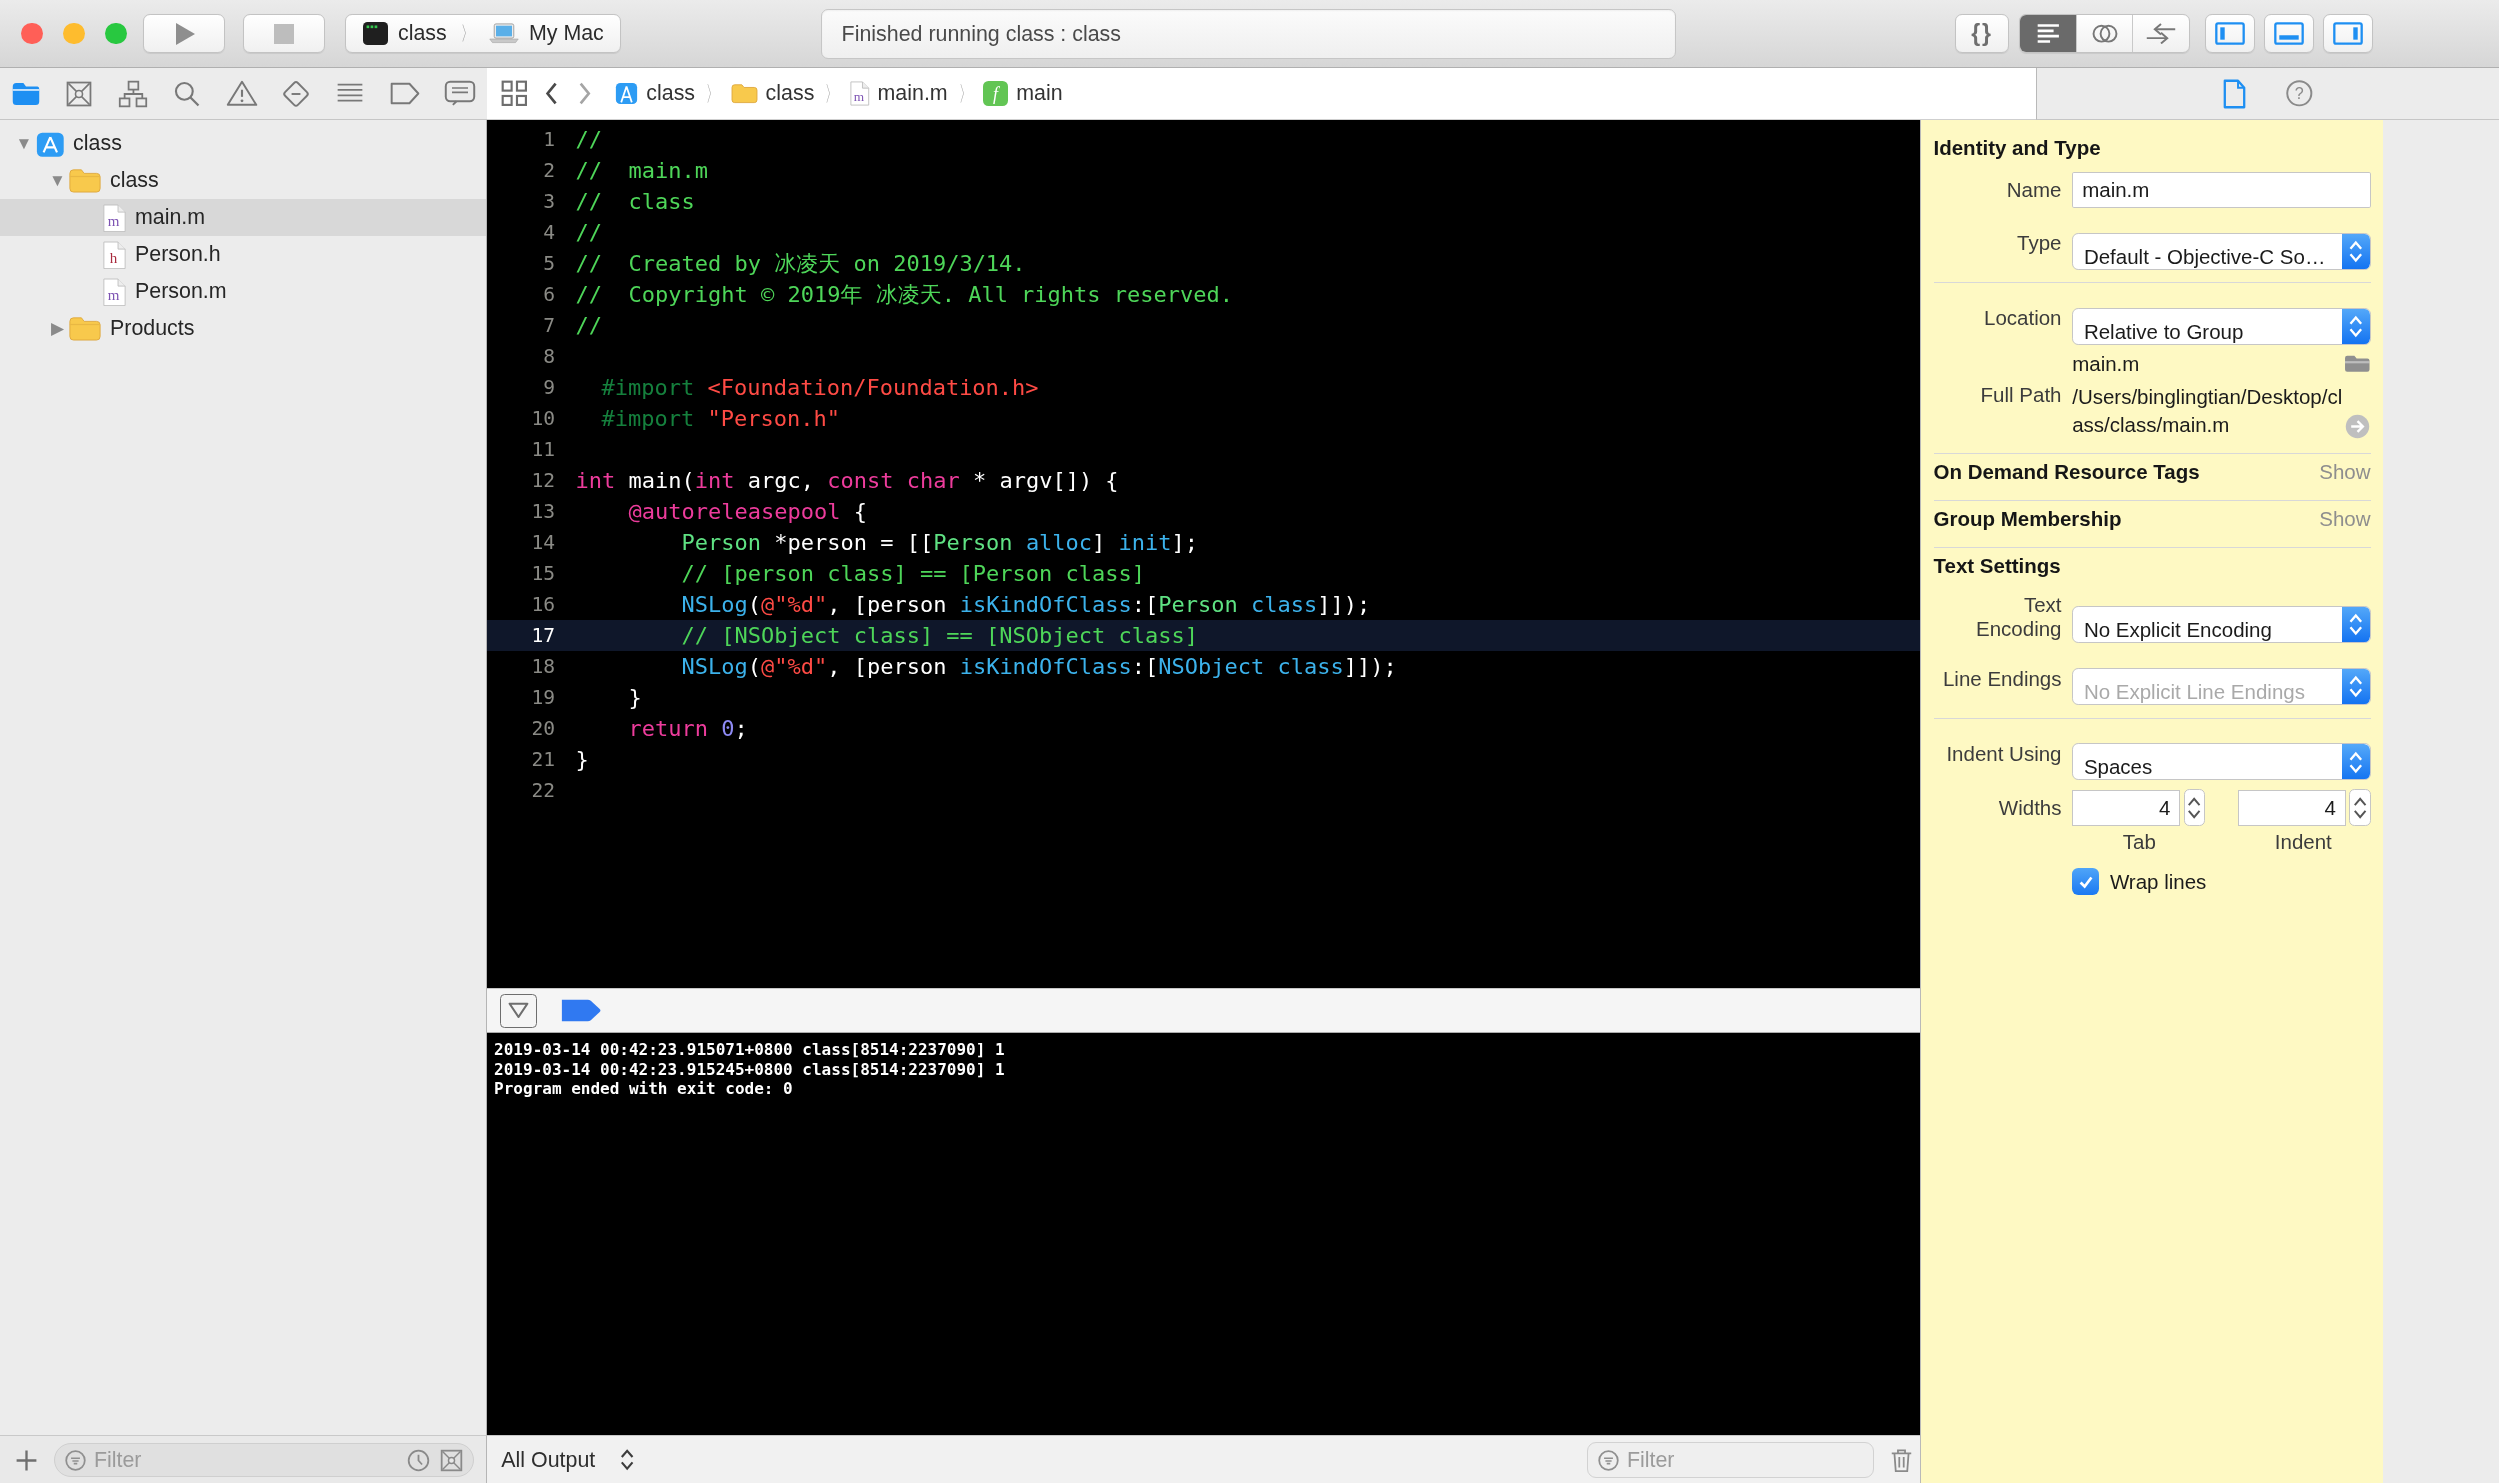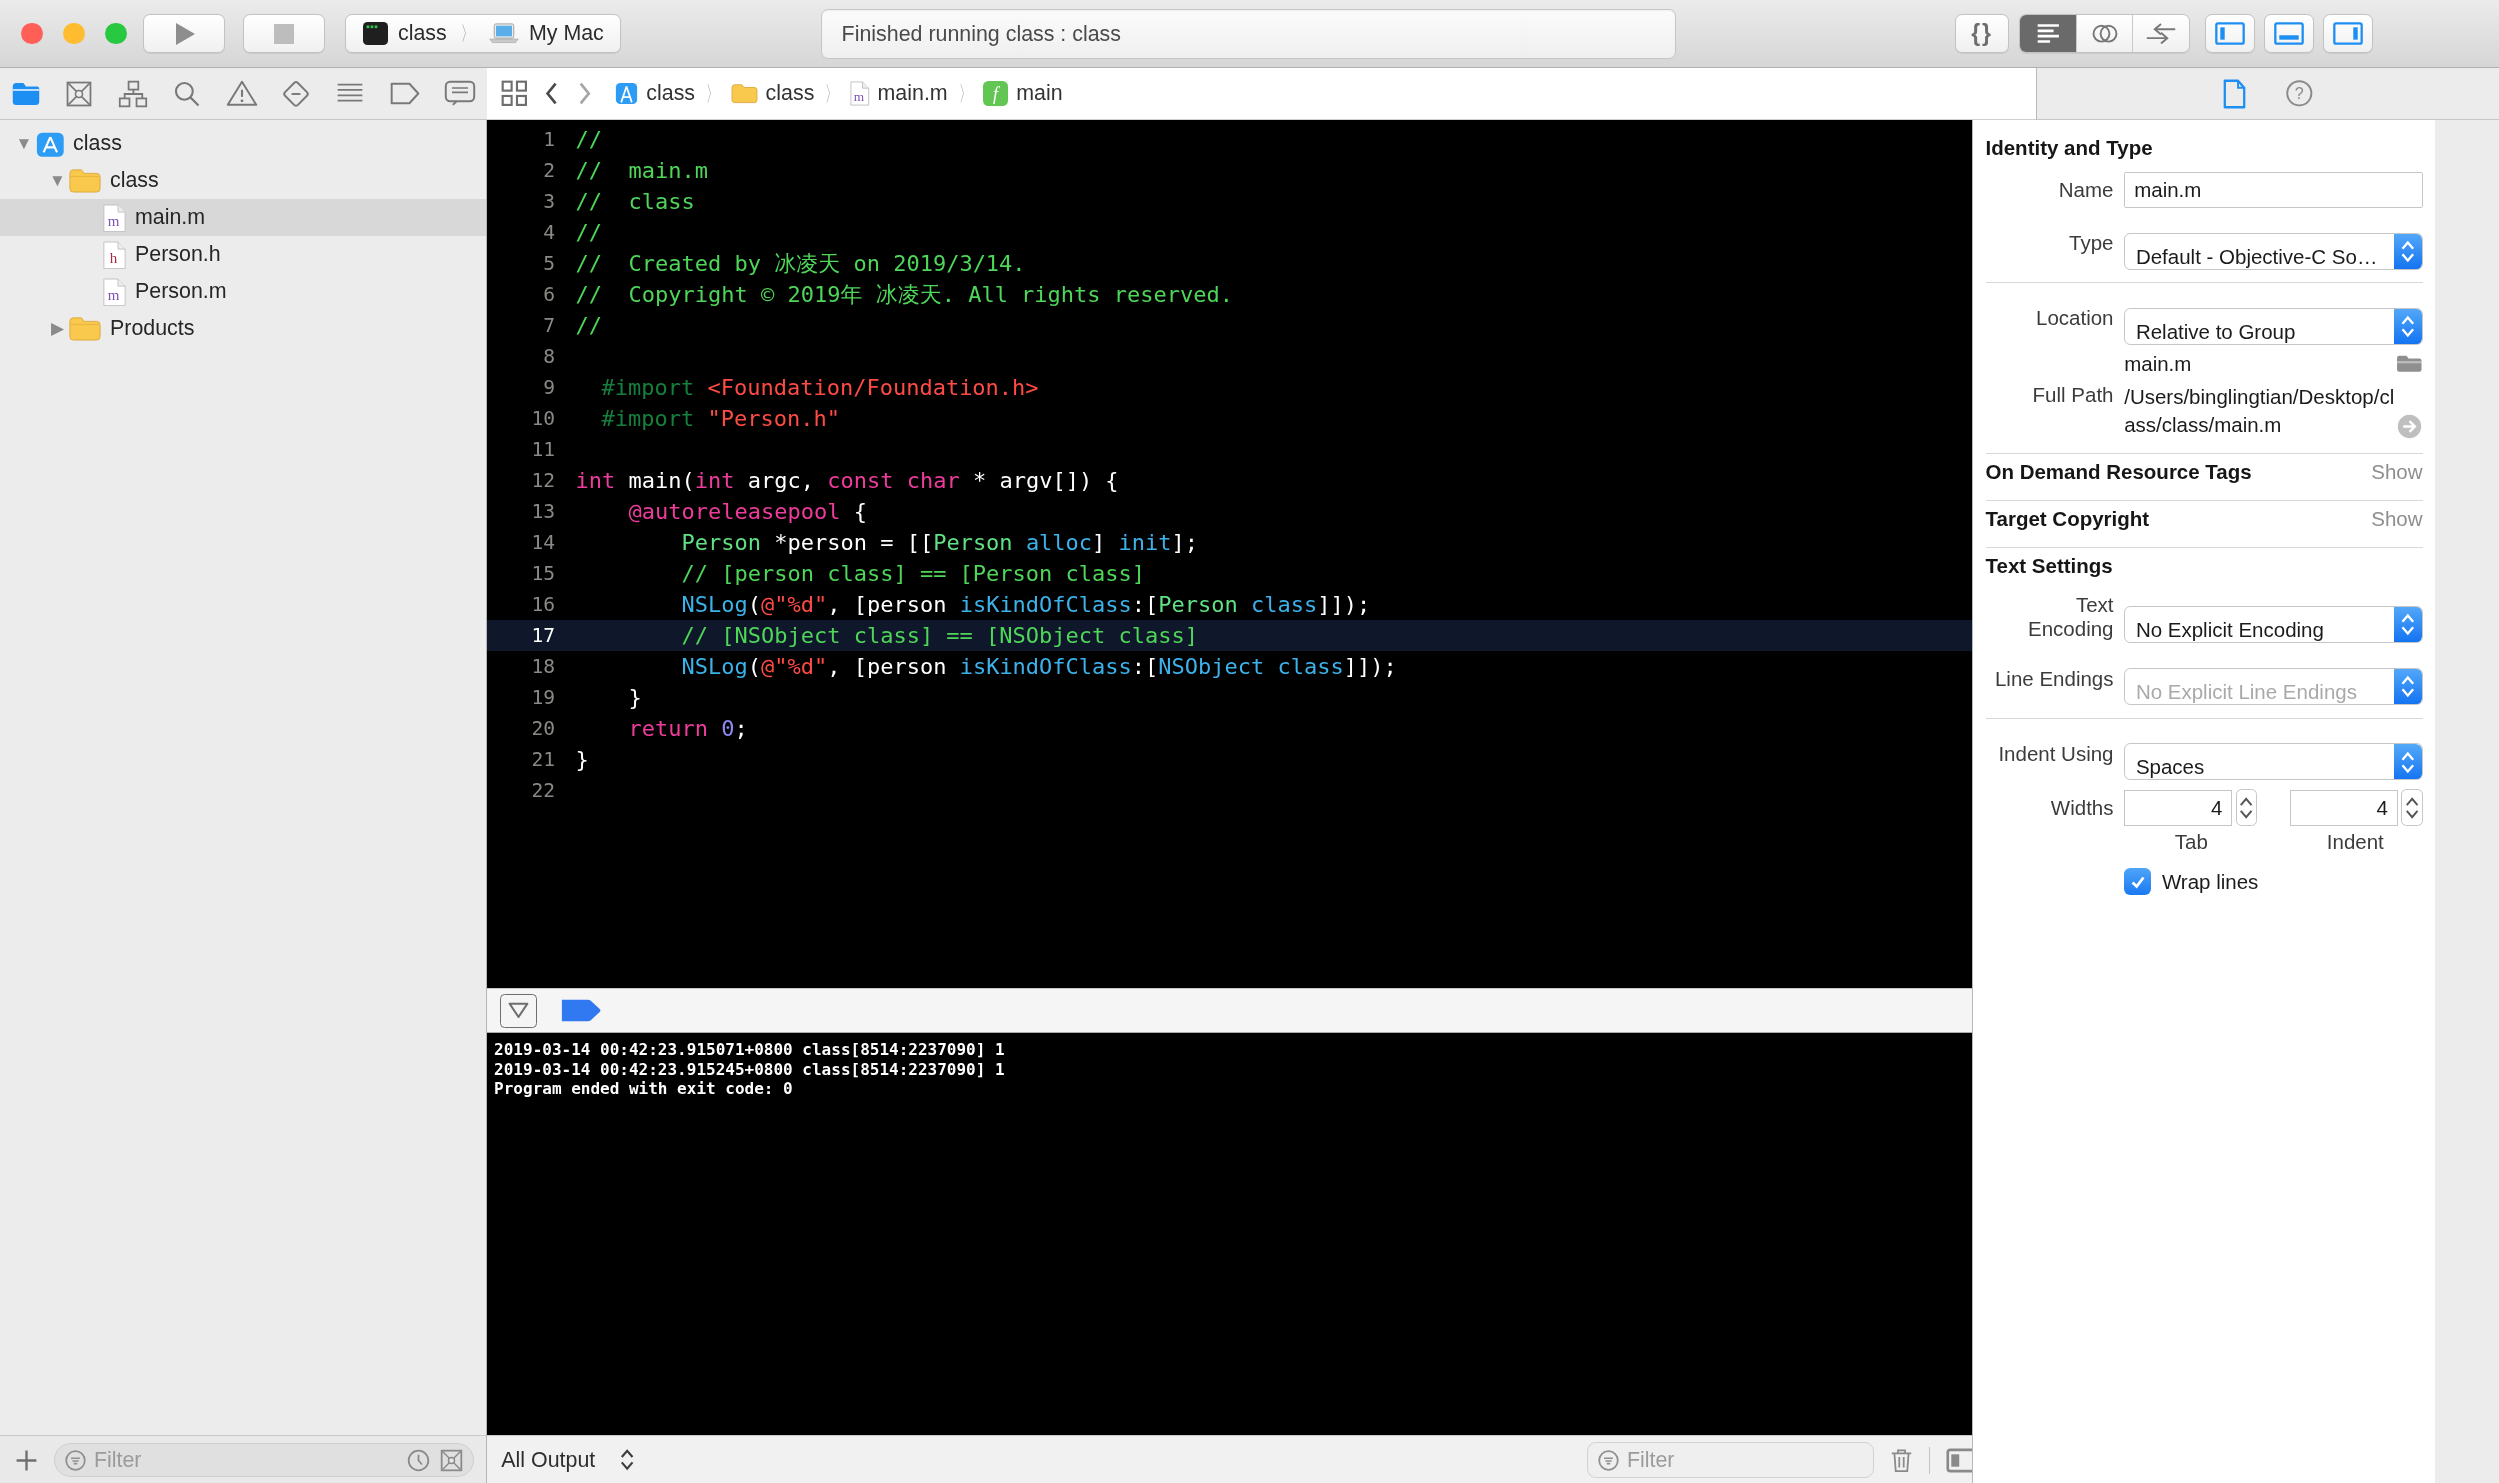--- a/index.html
+++ b/index.html
@@ -57,21 +57,21 @@
   .debugbar{position:absolute;left:487px;top:988px;width:1549px;height:45px;background:#F5F5F5;border-top:0.9px solid #C6C6C6;border-bottom:0.9px solid #ABABAB;display:flex;align-items:center;padding-left:12.5px;gap:23px;}
   .hidebtn{width:37px;height:34px;border:1.8px solid #6E6E6E;border-radius:4.5px;display:flex;align-items:center;justify-content:center;background:#F5F5F5;}
   .console{position:absolute;left:487px;top:1033px;width:1549px;height:402px;background:#000;color:#FFF;font-family:"DejaVu Sans Mono",monospace;font-size:16px;font-weight:bold;padding:7.1px 0 0 7.1px;line-height:19.6px;}
   .console-bottom{position:absolute;left:487px;top:1435px;width:1549px;height:49px;background:#F1F1F1;border-top:0.9px solid #C8C8C8;display:flex;align-items:center;padding:0 14.3px;}
   .allout{display:flex;align-items:center;gap:25px;color:#2E2E2E;}
   .cb-right{margin-left:auto;display:flex;align-items:center;gap:16px;}
   .cb-filter{width:287px;height:36px;background:#EFEFEF;border:0.9px solid #D2D2D2;border-radius:9px;display:flex;align-items:center;gap:7.1px;padding:0 9px;color:#9B9B9B;}
   .vdiv{width:0.9px;height:27px;background:#C4C4C4;}
 
   
-  .inspector{position:absolute;left:1972px;top:120px;width:463px;height:1364px;background:#ffffff;border-left:0.9px solid #B9B9B9;padding:12.5px 12.5px 0 12.5px;color:#3C3C3C;font-size:20.5px;}
+  .inspector{position:absolute;left:1920px;top:120px;width:463px;height:1364px;background:#fef9c3;border-left:0.9px solid #B9B9B9;padding:12.5px 12.5px 0 12.5px;color:#3C3C3C;font-size:20.5px;}
   .sect-h{font-weight:bold;color:#161616;display:flex;align-items:center;height:30px;}
   .sect-h .show{margin-left:auto;font-weight:normal;color:#8E8E8E;}
   .irow{display:flex;align-items:center;margin-top:9px;}
   .ilabel{width:128px;text-align:right;margin-right:10.7px;flex:none;color:#3C3C3C;}
   .ifield{flex:1;height:36px;background:#FFF;border:0.9px solid #C6C6C6;border-radius:1.8px;display:flex;align-items:center;padding:0 9px;color:#1B1B1B;}
   .dropdown{flex:1;height:37px;background:#FFF;border:0.9px solid #C6C6C6;border-radius:6.2px;display:flex;align-items:flex-end;padding:0 36px 0 10.7px;position:relative;color:#1B1B1B;white-space:nowrap;overflow:hidden;margin-top:16px;}
   .dropdown .dd-val{overflow:hidden;text-overflow:ellipsis;}
   .dropdown .stepper{position:absolute;right:-0.9px;top:-0.9px;width:28.6px;height:37px;background:linear-gradient(#55A9F9,#1272F1);border-radius:0 6.2px 6.2px 0;display:flex;align-items:center;justify-content:center;}
   .hdiv{height:0.9px;background:#D8D8D8;margin:12.5px 0 3.6px 0;}
   .pathtext{flex:1;color:#1B1B1B;word-break:break-all;line-height:28px;}
@@ -641,21 +641,21 @@
           </svg>
         </span>
     </div>
     <div class="hdiv"></div>
     <div class="sect-h">
       <span>On Demand Resource Tags</span>
       <span class="show">Show</span>
     </div>
     <div class="hdiv"></div>
     <div class="sect-h">
-      <span>Target Copyright</span>
+      <span>Group Membership</span>
       <span class="show">Show</span>
     </div>
     <div class="hdiv"></div>
     <div class="sect-h">Text Settings</div>
     <div class="irow">
       <div class="ilabel">Text Encoding</div>
       <div class="dropdown">
         <span class="dd-val">No Explicit Encoding</span>
         <span class="stepper">
             <span>

